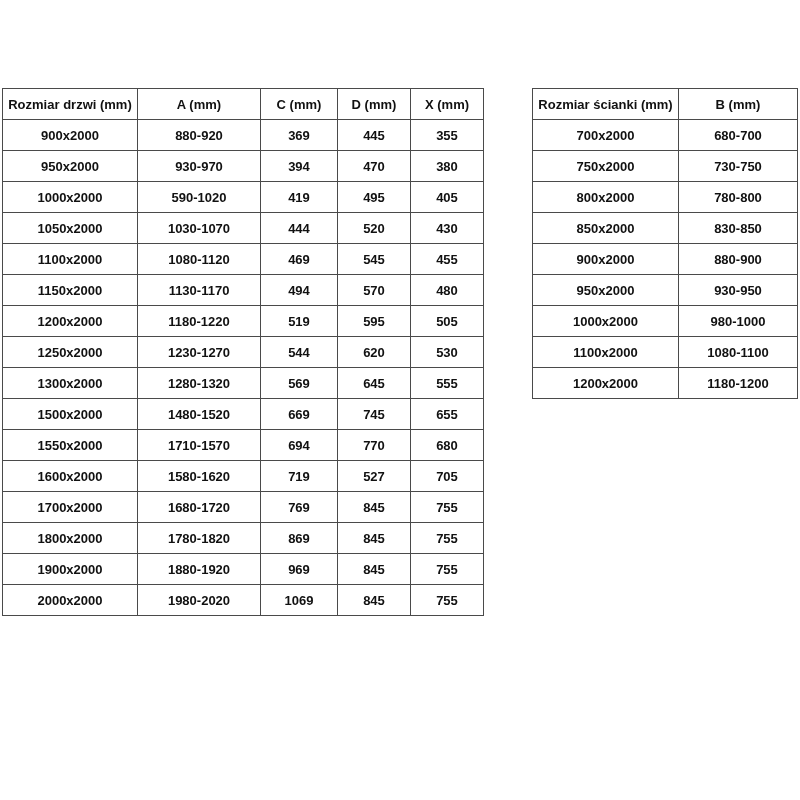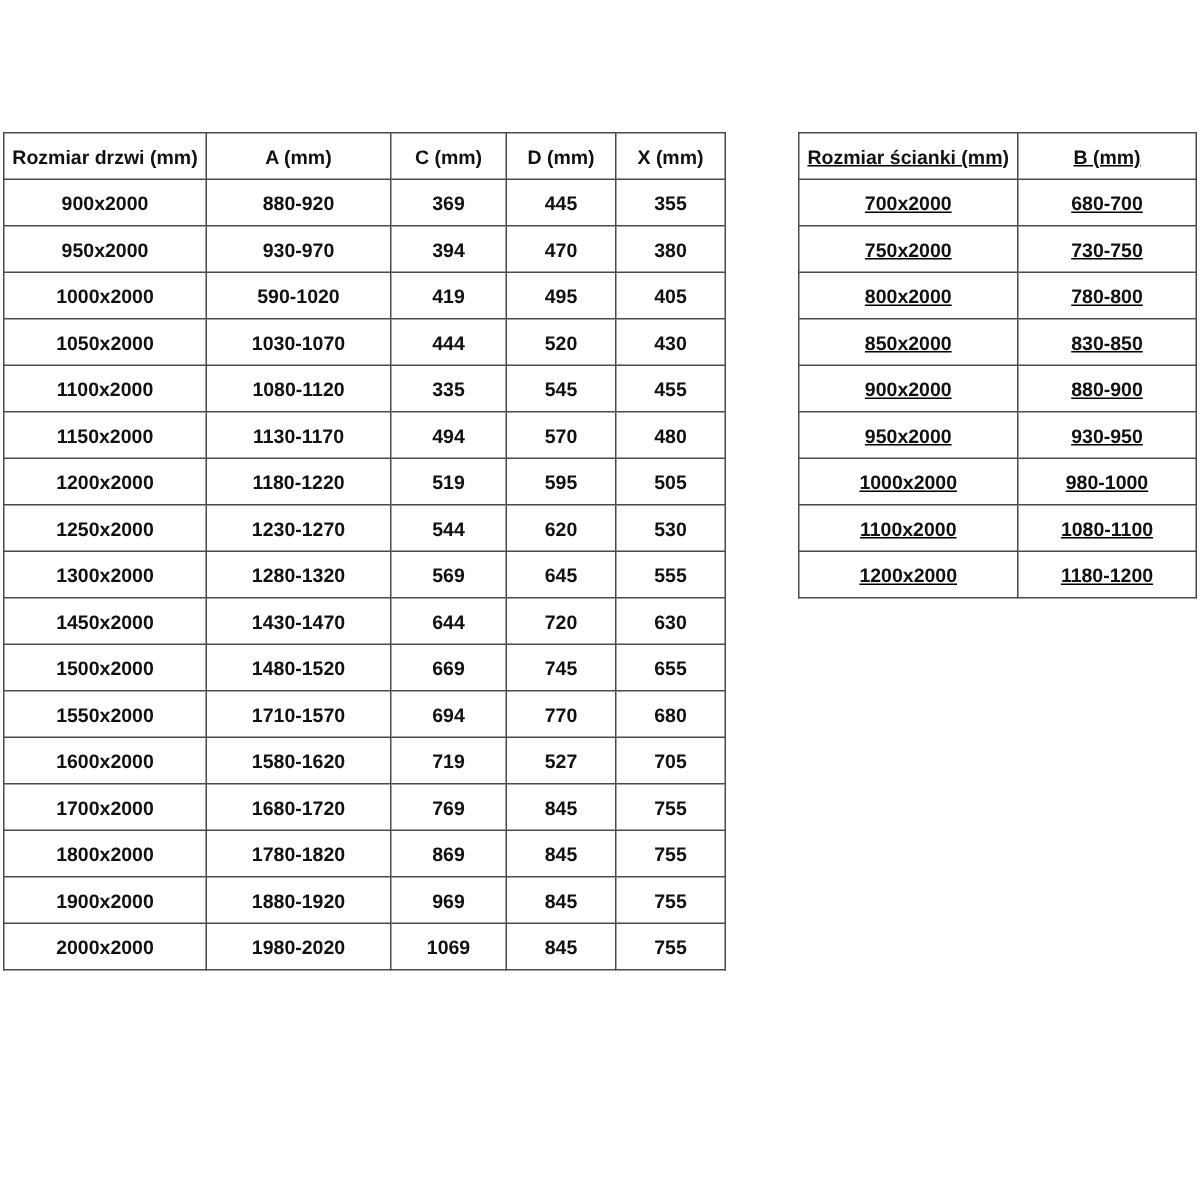--- a/index.html
+++ b/index.html
@@ -38,21 +38,20 @@
   }
   #doors-table {
     left: 2px;
     top: 88px;
     width: 481px;
   }
   #walls-table {
     left: 532px;
     top: 88px;
     width: 265px;
-    text-decoration: underline;
   }
 </style>
 </head>
 <body>
 
 <div class="page">
 
   <table id="doors-table" class="dim-table">
     <colgroup>
       <col style="width:135px">
@@ -95,21 +94,21 @@
         <tr>
           <td>1050x2000</td>
           <td>1030-1070</td>
           <td>444</td>
           <td>520</td>
           <td>430</td>
         </tr>
         <tr>
           <td>1100x2000</td>
           <td>1080-1120</td>
-          <td>335</td>
+          <td>469</td>
           <td>545</td>
           <td>455</td>
         </tr>
         <tr>
           <td>1150x2000</td>
           <td>1130-1170</td>
           <td>494</td>
           <td>570</td>
           <td>480</td>
         </tr>
@@ -126,27 +125,20 @@
           <td>544</td>
           <td>620</td>
           <td>530</td>
         </tr>
         <tr>
           <td>1300x2000</td>
           <td>1280-1320</td>
           <td>569</td>
           <td>645</td>
           <td>555</td>
-        </tr>
-        <tr>
-          <td>1450x2000</td>
-          <td>1430-1470</td>
-          <td>644</td>
-          <td>720</td>
-          <td>630</td>
         </tr>
         <tr>
           <td>1500x2000</td>
           <td>1480-1520</td>
           <td>669</td>
           <td>745</td>
           <td>655</td>
         </tr>
         <tr>
           <td>1550x2000</td>

